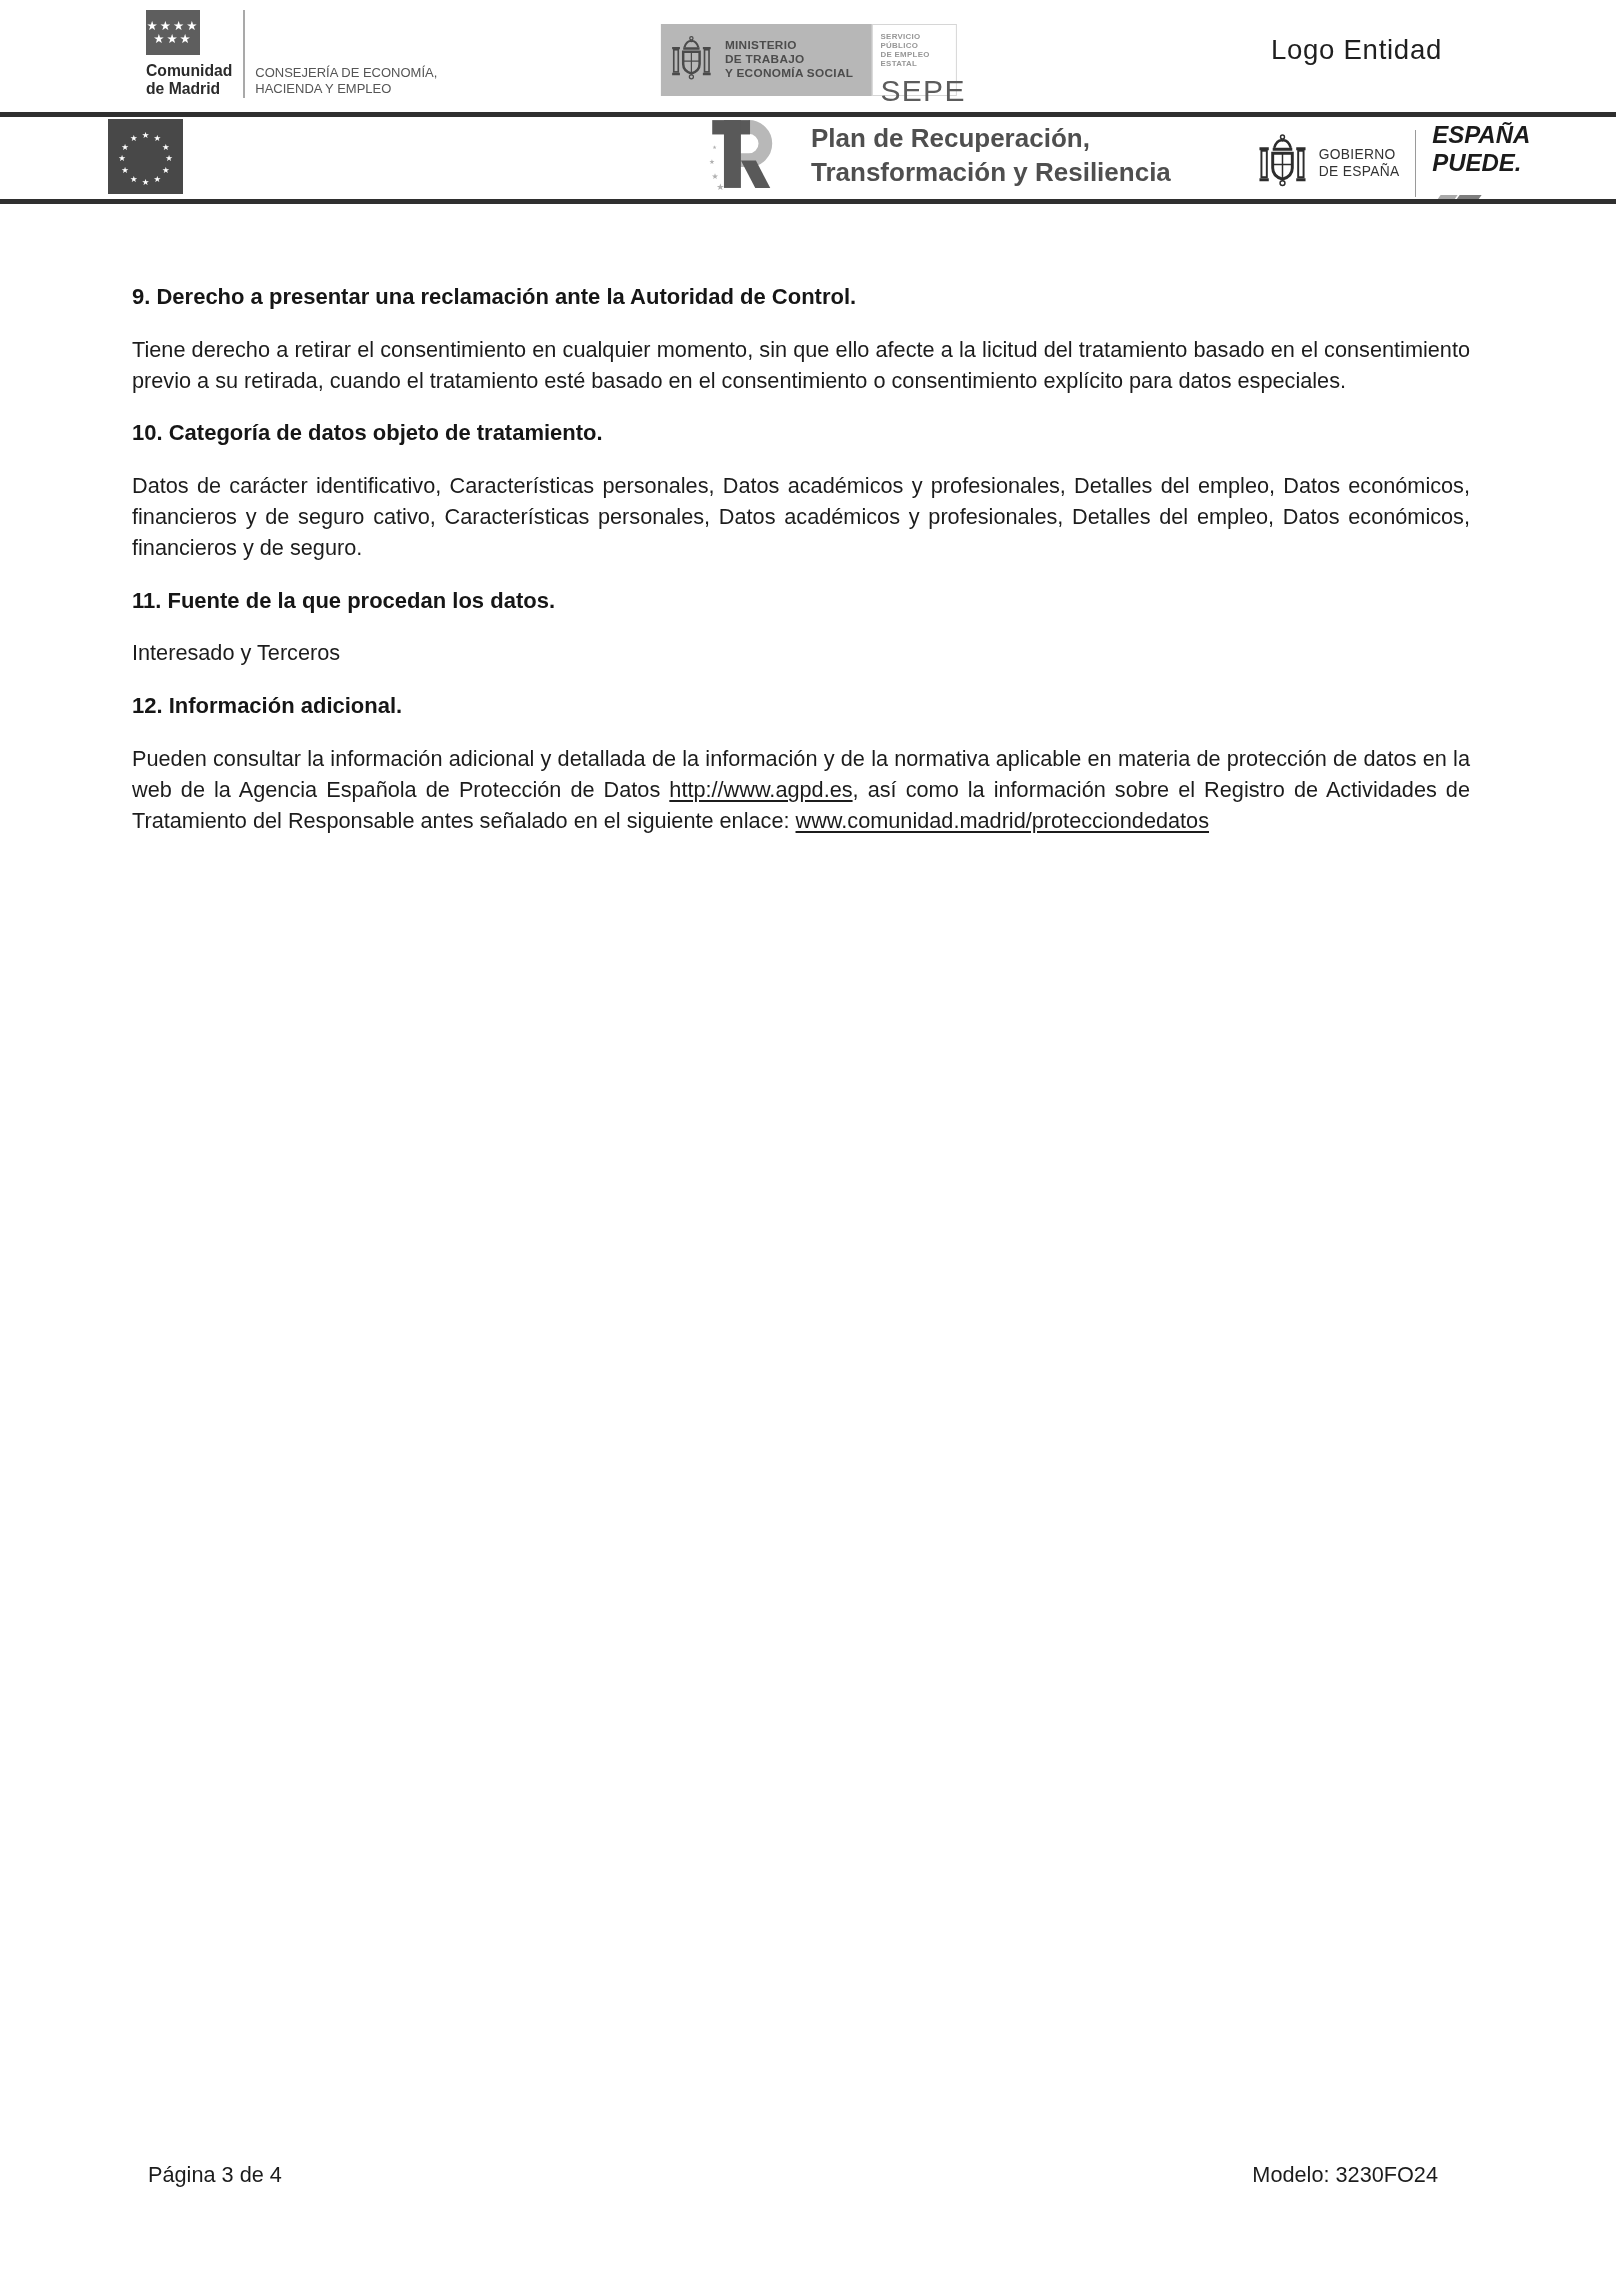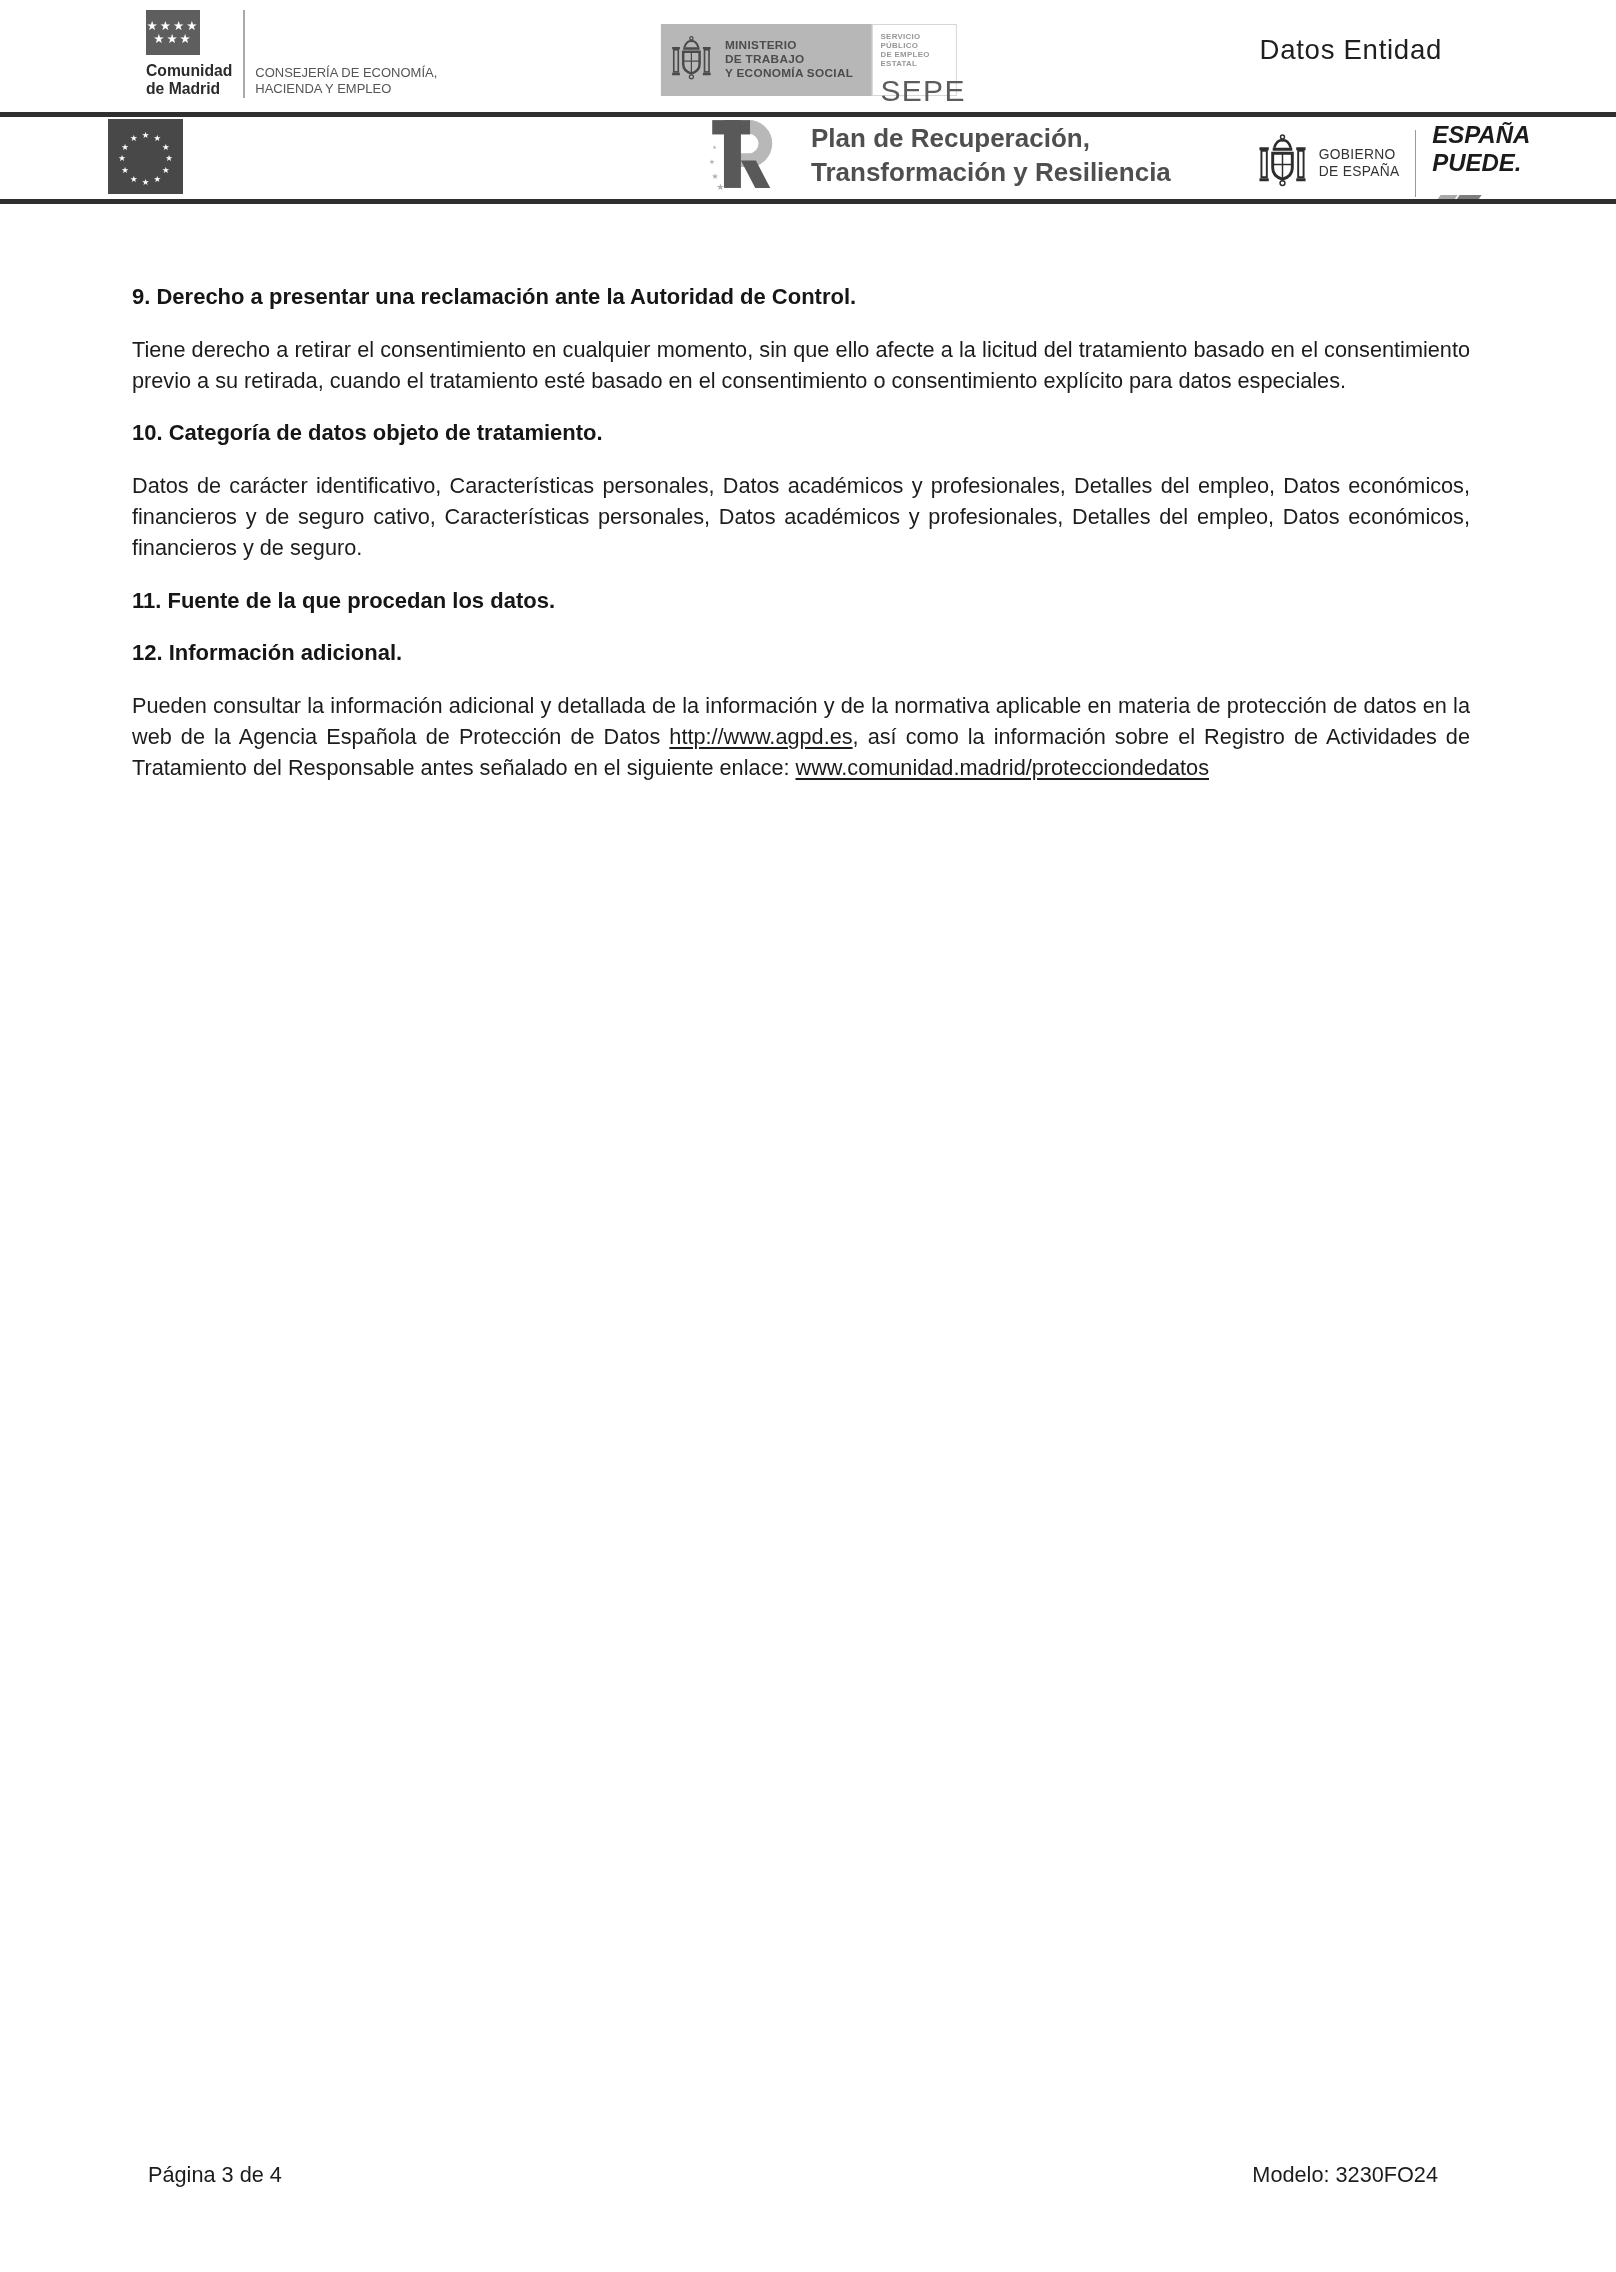--- a/index.html
+++ b/index.html
@@ -130,21 +130,21 @@
     <div class="sepe-box">
       <div class="sepe-small">
         <span>SERVICIO PÚBLICO</span>
         <span>DE EMPLEO ESTATAL</span>
       </div>
       <div class="sepe-rule"></div>
       <div class="sepe-big">SEPE</div>
     </div>
   </div>
 
-  <div class="logo-entidad">Datos Entidad</div>
+  <div class="logo-entidad">Logo Entidad</div>
 
   <div class="rule rule1"></div>
 
   <div class="banner">
 
     <div class="eu-block">
       <svg class="eu-flag" width="75" height="75" viewBox="0 0 115 115">
         <rect x="0" y="0" width="115" height="115" fill="#484848"></rect>
         <g fill="#ffffff" font-size="13" text-anchor="middle" font-family="'DejaVu Sans', sans-serif">
           <text x="93.5" y="65">★</text>
@@ -210,20 +210,21 @@
       <p class="para">Tiene derecho a retirar el consentimiento en cualquier momento, sin que ello afecte a la licitud del tratamiento basado en el consentimiento previo a su retirada, cuando el tratamiento esté basado en el consentimiento o consentimiento explícito para datos especiales.</p>
     </section>
 
     <section>
       <h2 class="sec-h">10. Categoría de datos objeto de tratamiento.</h2>
       <p class="para">Datos de carácter identificativo, Características personales, Datos académicos y profesionales, Detalles del empleo, Datos económicos, financieros y de seguro cativo, Características personales, Datos académicos y profesionales, Detalles del empleo, Datos económicos, financieros y de seguro.</p>
     </section>
 
     <section>
       <h2 class="sec-h">11. Fuente de la que procedan los datos.</h2>
+      <p class="para">Interesado y Terceros</p>
     </section>
 
     <section>
       <h2 class="sec-h">12. Información adicional.</h2>
       <p class="para"><span>Pueden consultar la información adicional y detallada de la información y de la normativa aplicable en materia de protección de datos en la web de la Agencia Española de Protección de Datos </span><a class="doc-link">http://www.agpd.es</a><span>, así como la información sobre el Registro de Actividades de Tratamiento del Responsable antes señalado en el siguiente enlace: </span><a class="doc-link">www.comunidad.madrid/protecciondedatos</a></p>
     </section>
 
   </main>
 
   <footer class="doc-footer">

